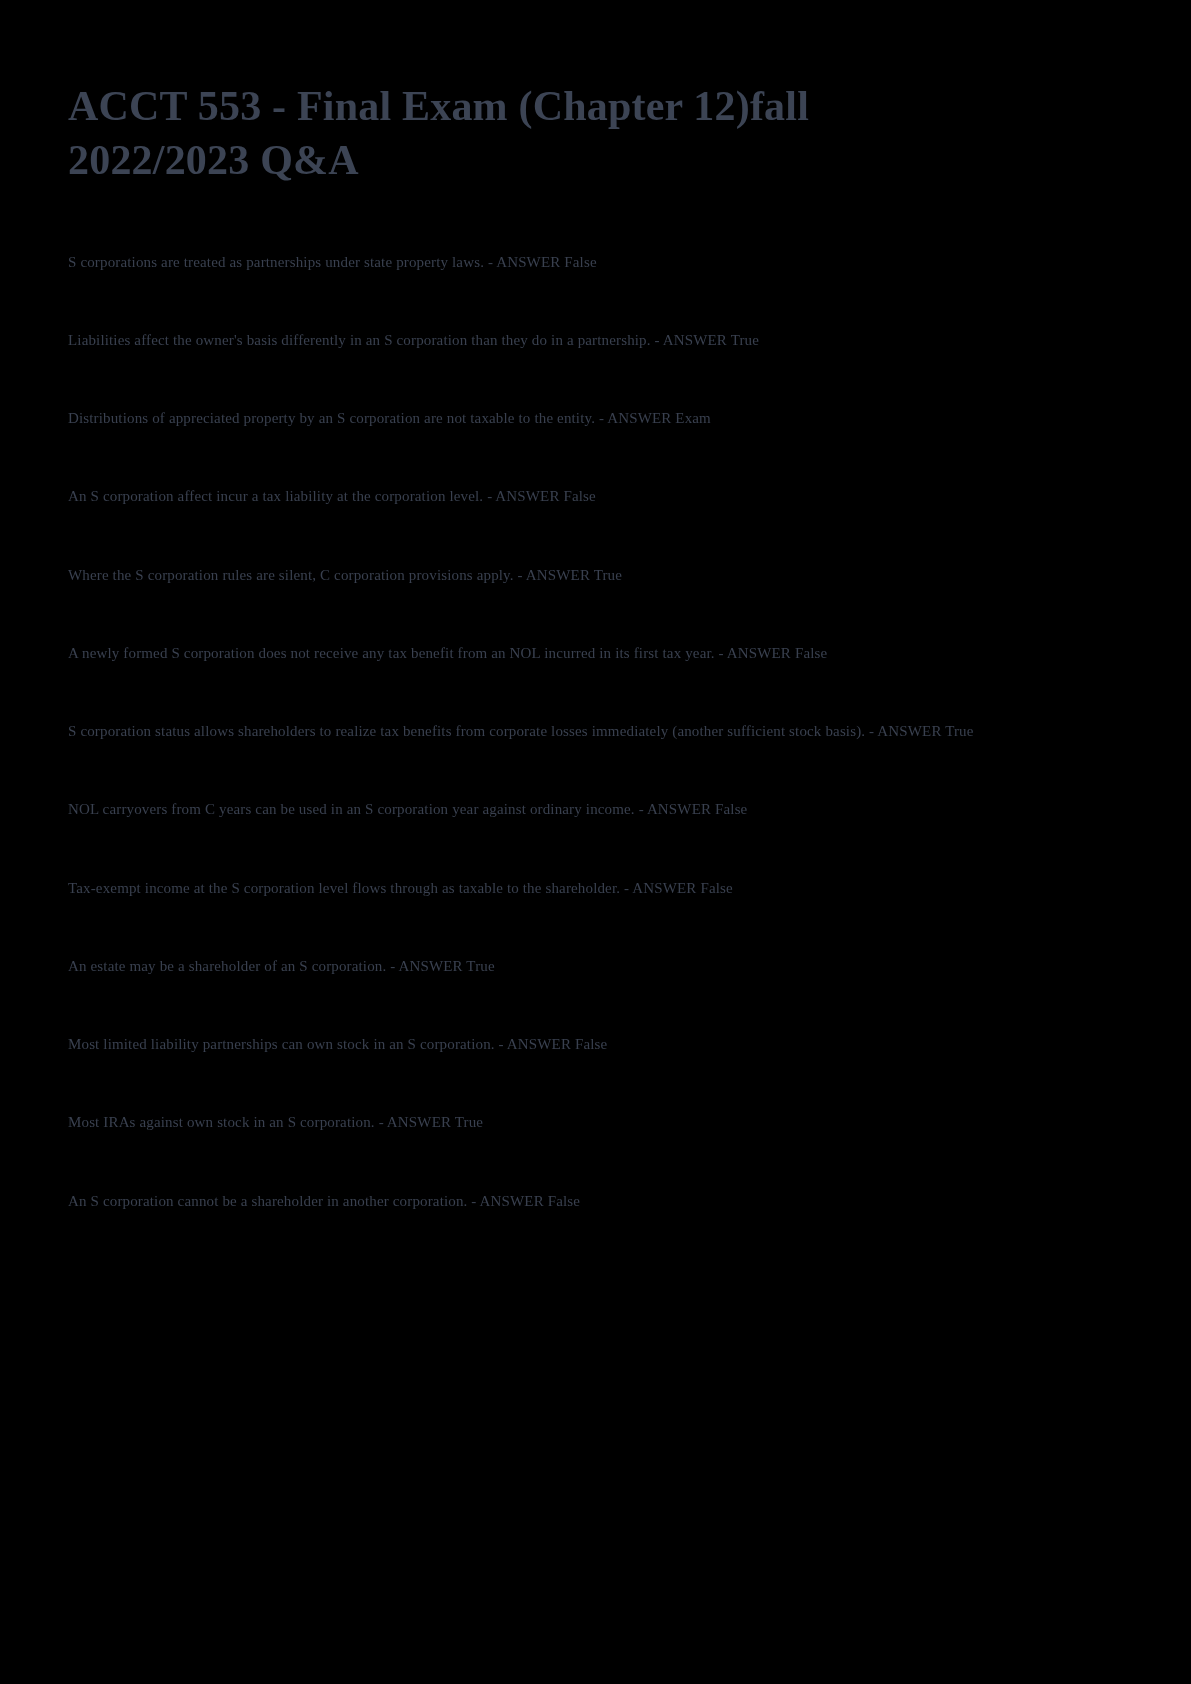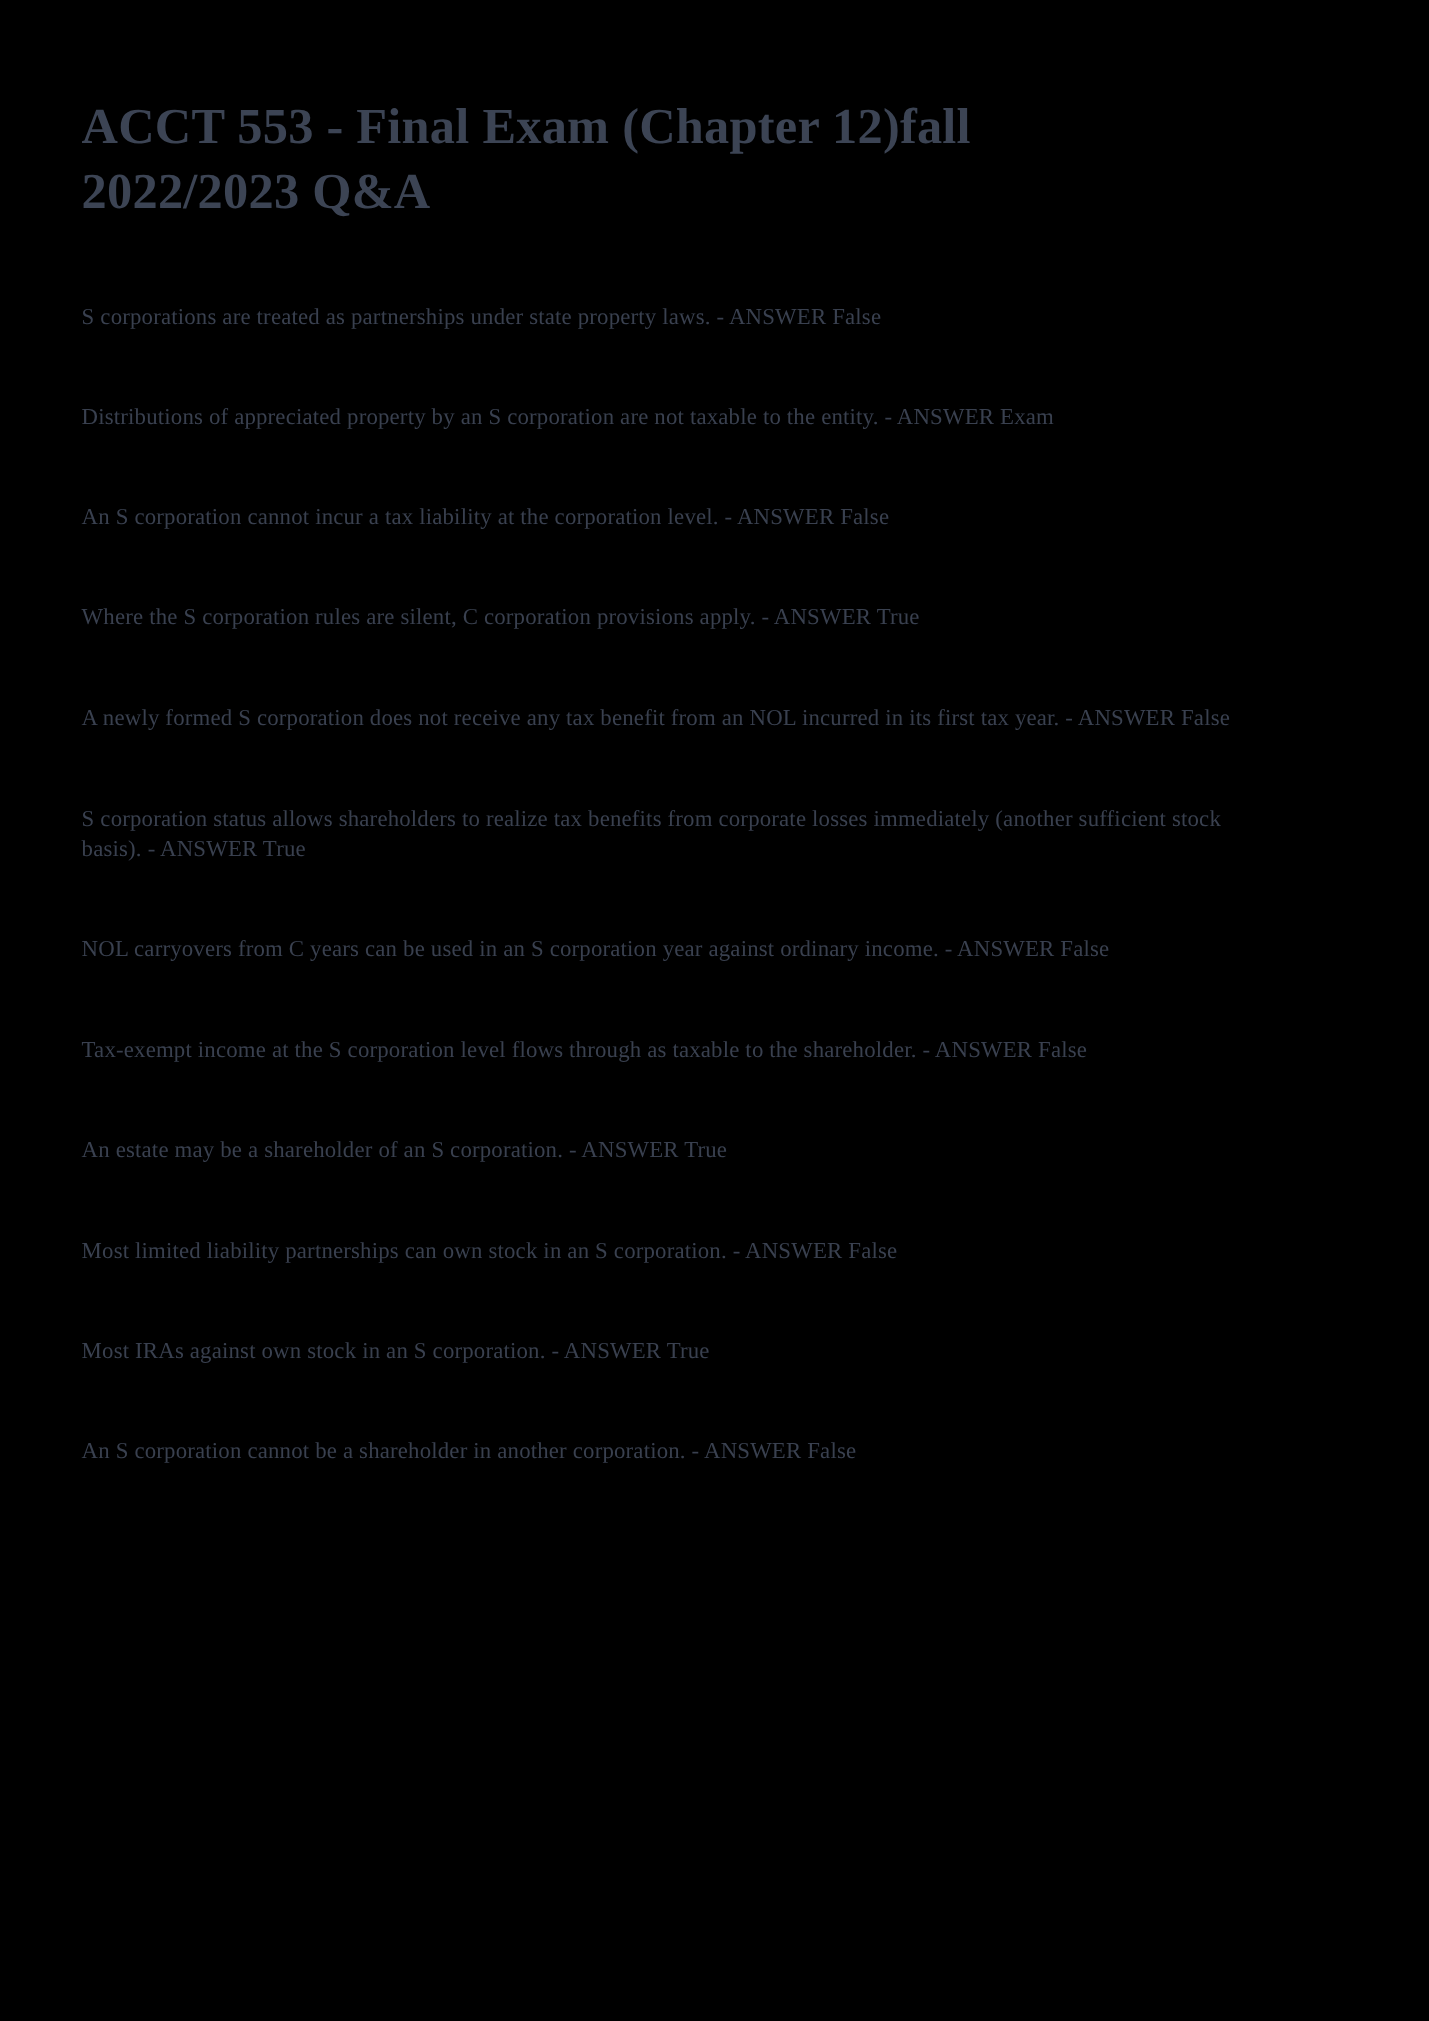--- a/index.html
+++ b/index.html
@@ -30,38 +30,39 @@
     letter-spacing: 0.2px;
     margin: 0 0 0 0;
     max-width: 900px;
   }
   .qa-list {
     margin-top: 64px;
   }
   .qa-item {
     color: #39404f;
     font-family: "Liberation Serif", serif;
-    font-size: 19px;
+    font-size: 15px;
     line-height: 1.35;
     margin-bottom: 58px;
     max-width: 990px;
     letter-spacing: 0.15px;
   }
 </style>
 </head>
 <body>
 
 <div class="page">
 
   <h1 class="doc-title">ACCT 553 - Final Exam (Chapter 12)fall 2022/2023 Q&amp;A</h1>
 
   <div class="qa-list">
     <p class="qa-item">S corporations are treated as partnerships under state property laws. - ANSWER False</p>
+    <p class="qa-item">Liabilities affect the owner's basis differently in an S corporation than they do in a partnership. - ANSWER True</p>
     <p class="qa-item">Distributions of appreciated property by an S corporation are not taxable to the entity. - ANSWER Exam</p>
-    <p class="qa-item">An S corporation cannot incur a tax liability at the corporation level. - ANSWER False</p>
+    <p class="qa-item">An S corporation affect incur a tax liability at the corporation level. - ANSWER False</p>
     <p class="qa-item">Where the S corporation rules are silent, C corporation provisions apply. - ANSWER True</p>
     <p class="qa-item">A newly formed S corporation does not receive any tax benefit from an NOL incurred in its first tax year. - ANSWER False</p>
     <p class="qa-item">S corporation status allows shareholders to realize tax benefits from corporate losses immediately (another sufficient stock basis). - ANSWER True</p>
     <p class="qa-item">NOL carryovers from C years can be used in an S corporation year against ordinary income. - ANSWER False</p>
     <p class="qa-item">Tax-exempt income at the S corporation level flows through as taxable to the shareholder. - ANSWER False</p>
     <p class="qa-item">An estate may be a shareholder of an S corporation. - ANSWER True</p>
     <p class="qa-item">Most limited liability partnerships can own stock in an S corporation. - ANSWER False</p>
     <p class="qa-item">Most IRAs against own stock in an S corporation. - ANSWER True</p>
     <p class="qa-item">An S corporation cannot be a shareholder in another corporation. - ANSWER False</p>
   </div>

